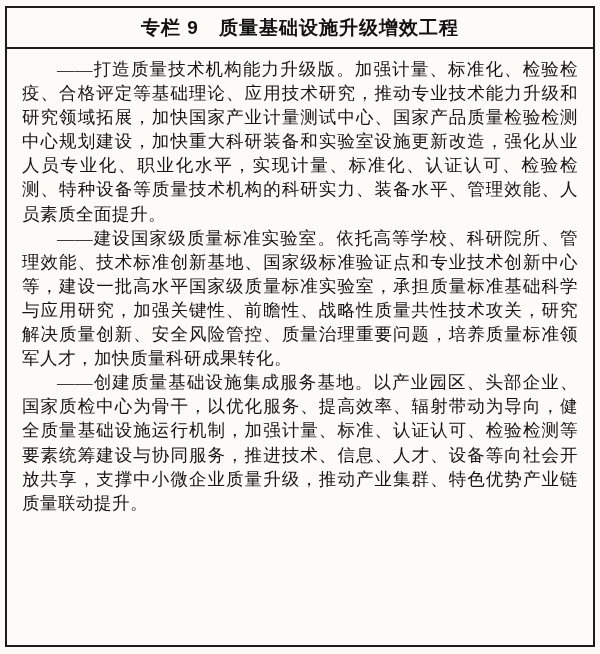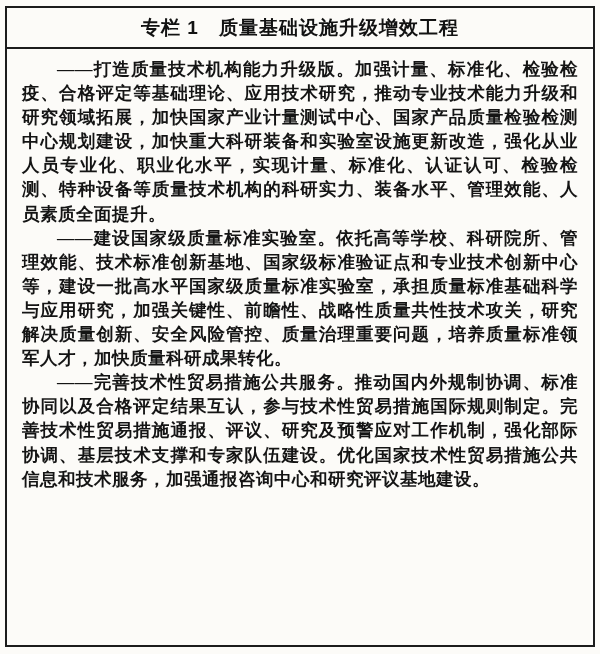--- a/index.html
+++ b/index.html
@@ -55,30 +55,29 @@
   }
   .panel-body p {
     margin: 0;
     text-indent: 2em;
     font-size: 17.5px;
     line-height: 24.1px;
     text-align: justify;
     text-justify: inter-character;
     letter-spacing: 0.5px;
     color: #141414;
-    font-weight: bold;
   }
 </style>
 </head>
 <body>
 
 <div class="page">
   <div class="panel">
     <div class="panel-header">
-      <span class="panel-title">专栏 1　质量基础设施升级增效工程</span>
+      <span class="panel-title">专栏 9　质量基础设施升级增效工程</span>
     </div>
     <div class="panel-body">
       <p>——打造质量技术机构能力升级版。加强计量、标准化、检验检疫、合格评定等基础理论、应用技术研究，推动专业技术能力升级和研究领域拓展，加快国家产业计量测试中心、国家产品质量检验检测中心规划建设，加快重大科研装备和实验室设施更新改造，强化从业人员专业化、职业化水平，实现计量、标准化、认证认可、检验检测、特种设备等质量技术机构的科研实力、装备水平、管理效能、人员素质全面提升。</p>
       <p>——建设国家级质量标准实验室。依托高等学校、科研院所、管理效能、技术标准创新基地、国家级标准验证点和专业技术创新中心等，建设一批高水平国家级质量标准实验室，承担质量标准基础科学与应用研究，加强关键性、前瞻性、战略性质量共性技术攻关，研究解决质量创新、安全风险管控、质量治理重要问题，培养质量标准领军人才，加快质量科研成果转化。</p>
-      <p>——完善技术性贸易措施公共服务。推动国内外规制协调、标准协同以及合格评定结果互认，参与技术性贸易措施国际规则制定。完善技术性贸易措施通报、评议、研究及预警应对工作机制，强化部际协调、基层技术支撑和专家队伍建设。优化国家技术性贸易措施公共信息和技术服务，加强通报咨询中心和研究评议基地建设。</p>
+      <p>——创建质量基础设施集成服务基地。以产业园区、头部企业、国家质检中心为骨干，以优化服务、提高效率、辐射带动为导向，健全质量基础设施运行机制，加强计量、标准、认证认可、检验检测等要素统筹建设与协同服务，推进技术、信息、人才、设备等向社会开放共享，支撑中小微企业质量升级，推动产业集群、特色优势产业链质量联动提升。</p>
     </div>
   </div>
 </div>
 
 </body></html>

